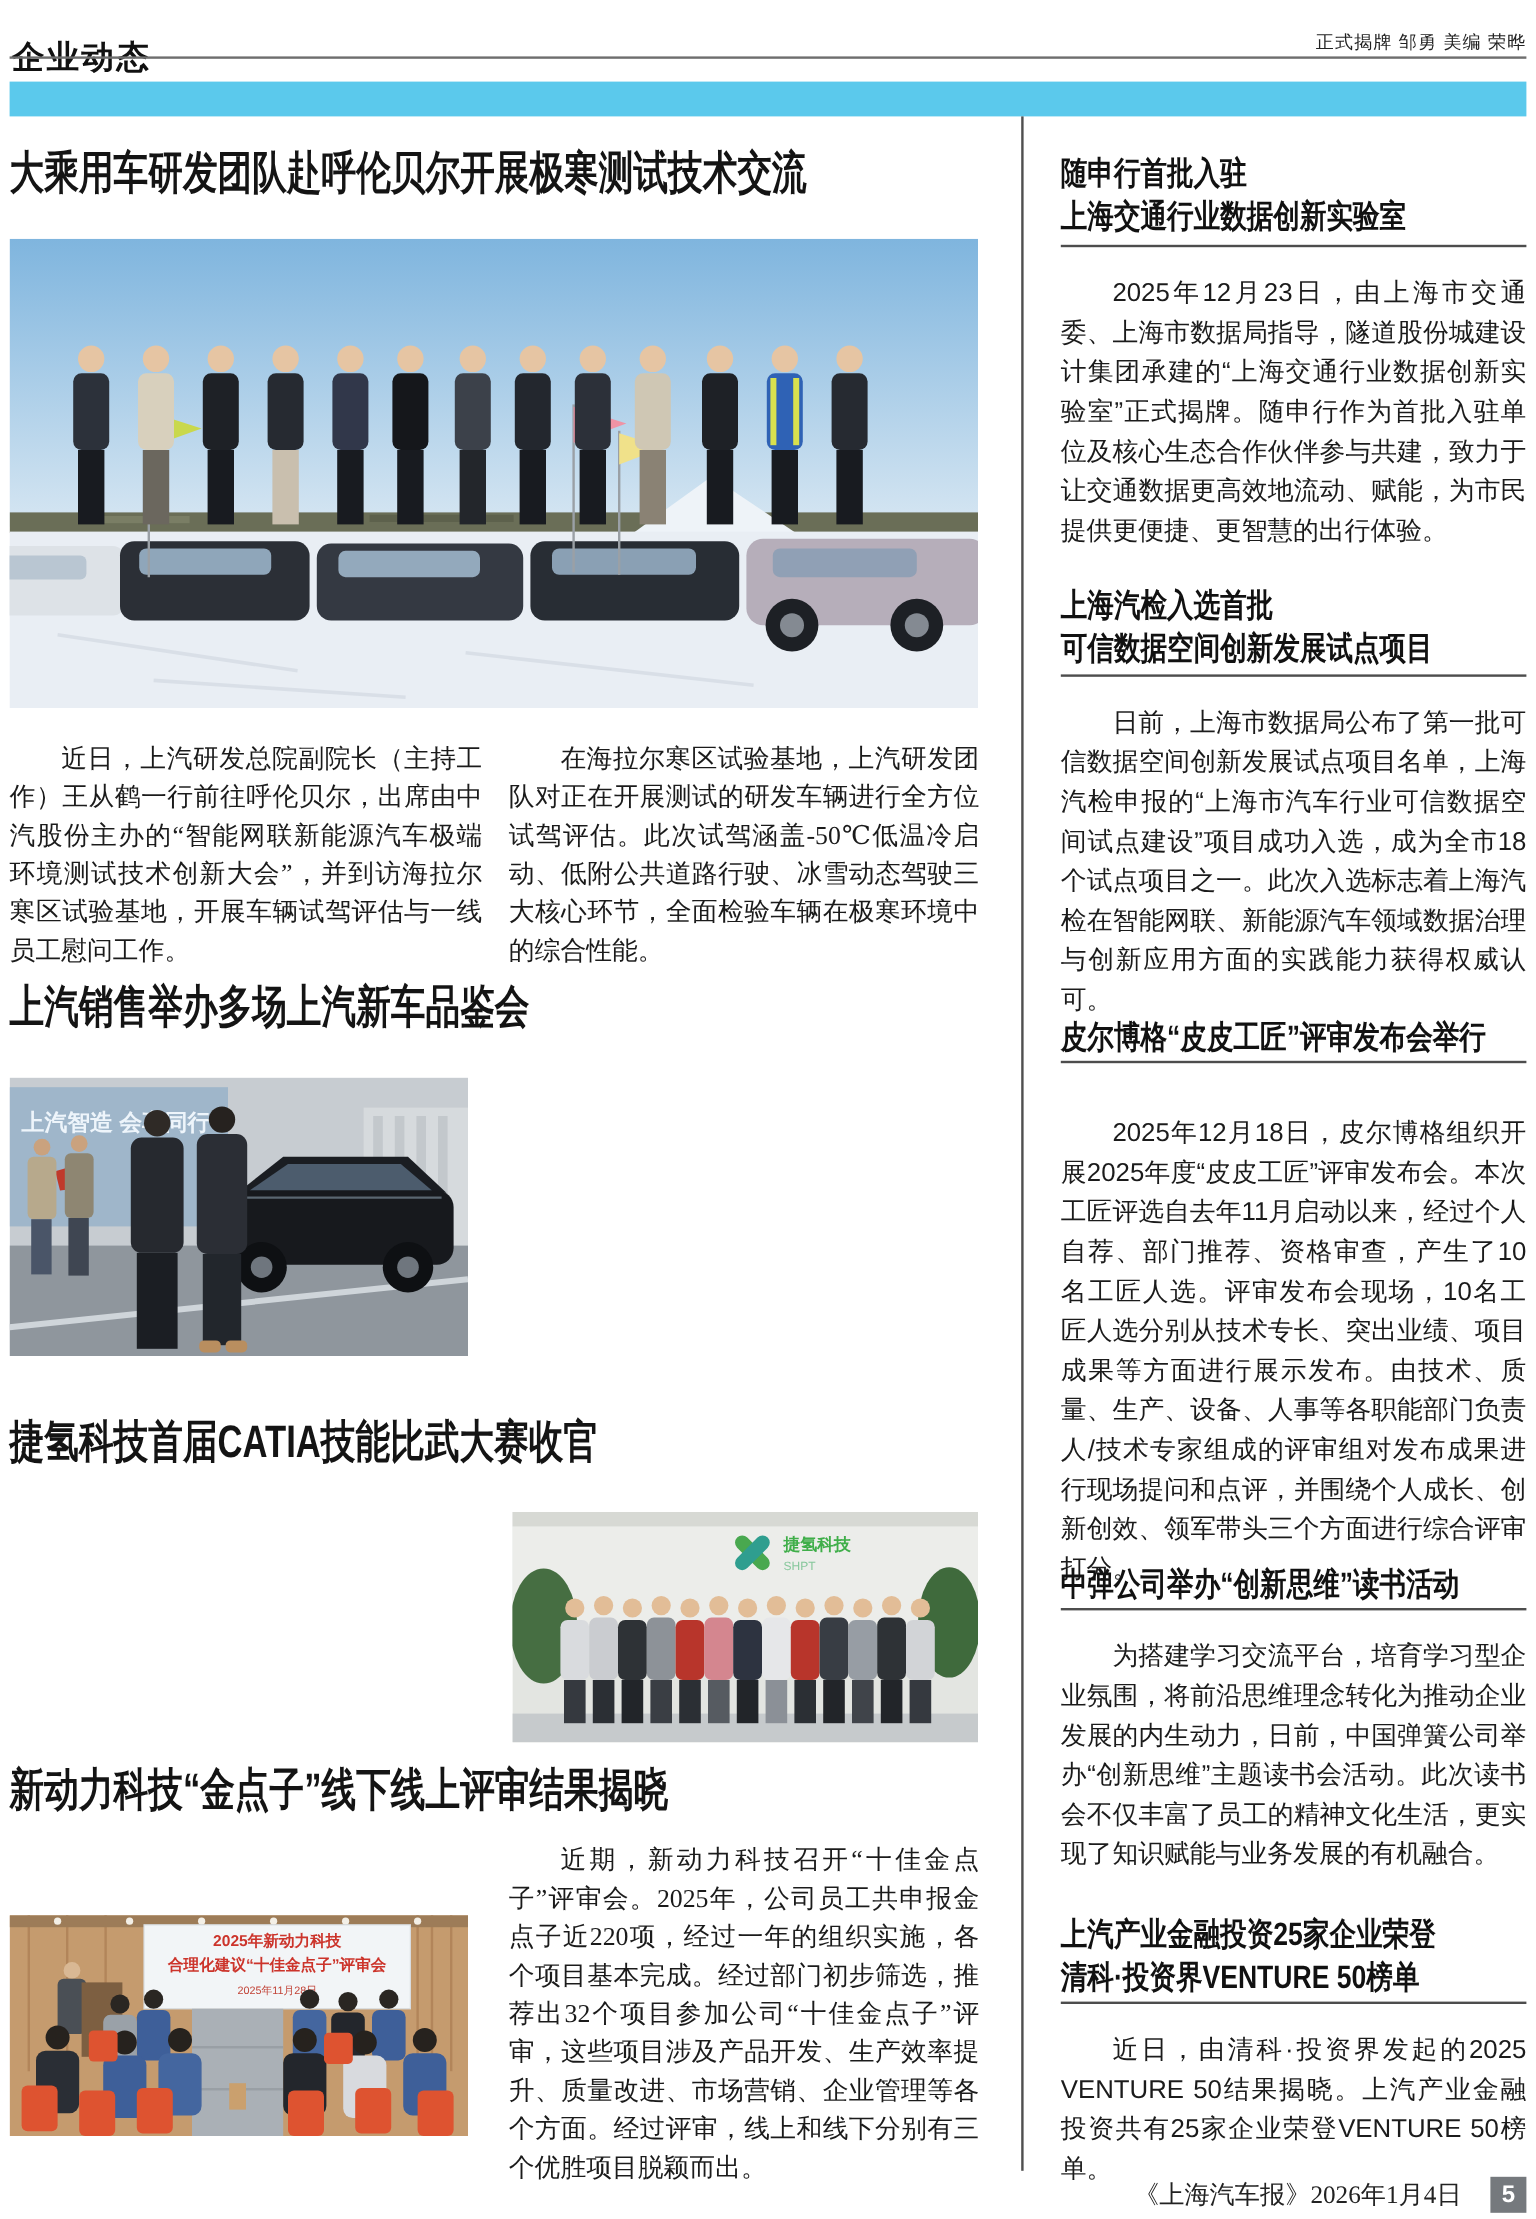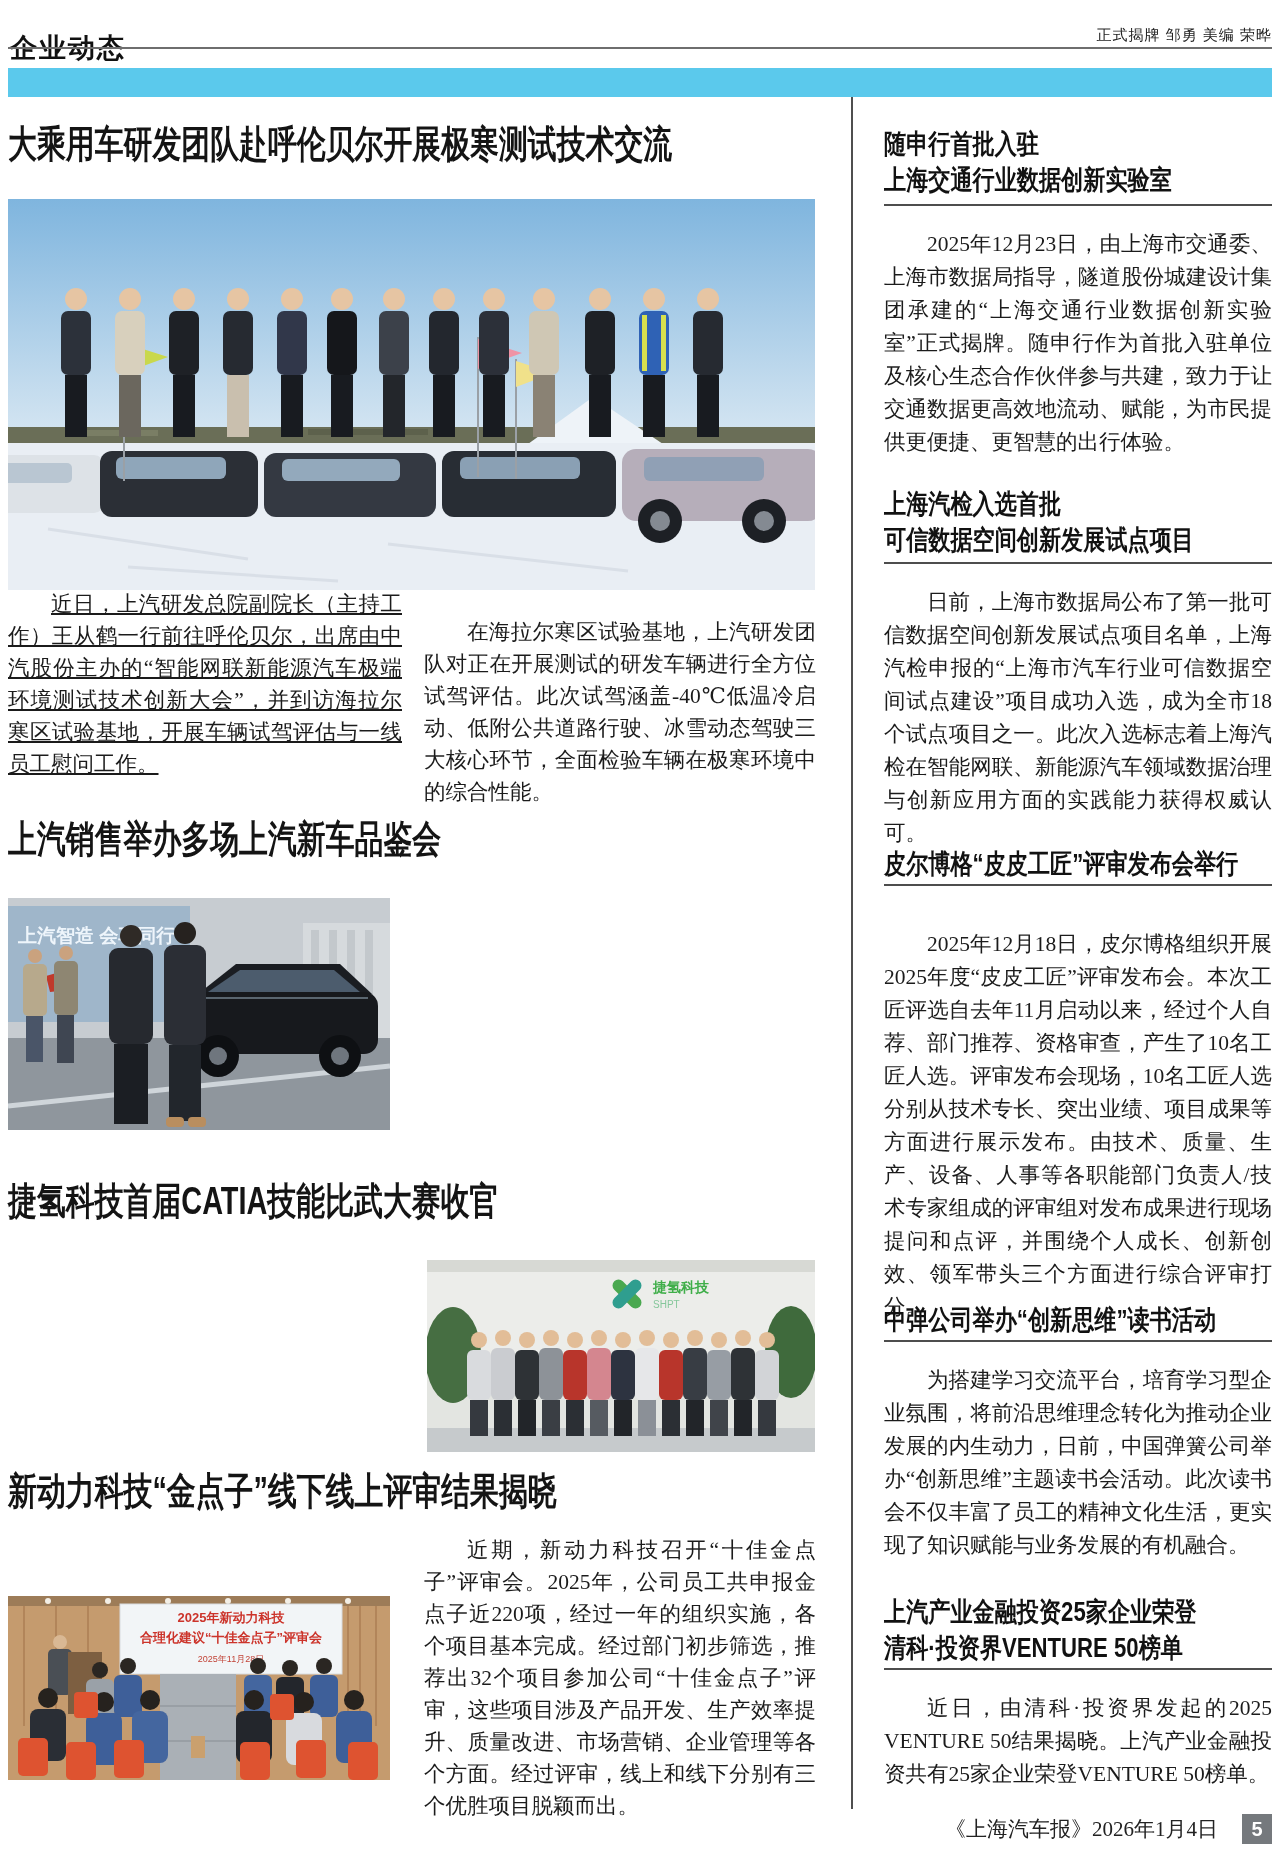--- a/index.html
+++ b/index.html
@@ -12,21 +12,21 @@
   .blue-bar{background:#5bc9ec;height:29px;}
   .v-divider{background:#4f4f4f;width:2px;}
   .headline{font-size:38px;font-weight:bold;color:#141414;white-space:nowrap;
             transform:scaleX(0.76);transform-origin:left top;
             font-family:"Liberation Sans","DejaVu Sans",sans-serif;}
   .body-text{font-family:"Liberation Serif","DejaVu Serif",serif;font-size:21.5px;
              line-height:32px;color:#1b1b1b;text-align:justify;text-indent:2em;}
   .side-title{font-size:27px;line-height:36px;font-weight:bold;color:#111;white-space:pre-line;
               transform:scaleX(0.82);transform-origin:left top;width:470px;}
   .side-rule{background:#4d4d4d;height:2px;}
-  .side-body{font-family:Liberation Serif, serif;font-size:21.5px;
+  .side-body{font-family:Liberation Sans, sans-serif;font-size:21.5px;
              line-height:33px;color:#1b1b1b;text-align:justify;text-indent:2em;}
   .footer-row{display:flex;align-items:center;gap:24px;
               font-family:"Liberation Serif","DejaVu Serif",serif;font-size:21px;color:#222;}
   .page-badge{width:30px;height:30px;background:#75797d;color:#fff;text-align:center;
               font-family:"Liberation Sans","DejaVu Sans",sans-serif;
               font-size:20px;line-height:30px;font-weight:bold;}
   svg{display:block;}
 </style>
 </head>
 <body>
@@ -153,22 +153,22 @@
           <rect x="689" y="176" width="22" height="62" fill="#181b20"></rect>
         </g>
     </g>
     <g stroke="#d9dfe7" stroke-width="3">
       <line x1="40" y1="330" x2="240" y2="360"></line>
         <line x1="380" y1="345" x2="620" y2="372"></line>
       <line x1="120" y1="368" x2="330" y2="382"></line>
     </g>
   </svg>
 
-  <div class="abs body-text" style="left:8px;top:588px;width:394px;text-decoration:underline;">近日，上汽研发总院副院长（主持工作）王从鹤一行前往呼伦贝尔，出席由中汽股份主办的“智能网联新能源汽车极端环境测试技术创新大会”，并到访海拉尔寒区试验基地，开展车辆试驾评估与一线员工慰问工作。</div>
-  <div class="abs body-text" style="left:424px;top:616px;width:392px;">在海拉尔寒区试验基地，上汽研发团队对正在开展测试的研发车辆进行全方位试驾评估。此次试驾涵盖-40℃低温冷启动、低附公共道路行驶、冰雪动态驾驶三大核心环节，全面检验车辆在极寒环境中的综合性能。</div>
+  <div class="abs body-text" style="left:8px;top:616px;width:394px;">近日，上汽研发总院副院长（主持工作）王从鹤一行前往呼伦贝尔，出席由中汽股份主办的“智能网联新能源汽车极端环境测试技术创新大会”，并到访海拉尔寒区试验基地，开展车辆试驾评估与一线员工慰问工作。</div>
+  <div class="abs body-text" style="left:424px;top:616px;width:392px;">在海拉尔寒区试验基地，上汽研发团队对正在开展测试的研发车辆进行全方位试驾评估。此次试驾涵盖-50℃低温冷启动、低附公共道路行驶、冰雪动态驾驶三大核心环节，全面检验车辆在极寒环境中的综合性能。</div>
 
   <div class="abs headline" style="left:8px;top:814px;">上汽销售举办多场上汽新车品鉴会</div>
 
   <svg class="abs" style="left:8px;top:898px;" width="382" height="232" viewBox="0 0 382 232" role="img">
     <rect width="382" height="232" fill="#c7ccd1"></rect>
     <rect x="295" y="25" width="87" height="118" fill="#d6dadd"></rect>
     <g fill="#c3c8cc">
         <rect x="303" y="32" width="8" height="104"></rect>
         <rect x="321" y="32" width="8" height="104"></rect>
         <rect x="339" y="32" width="8" height="104"></rect>

